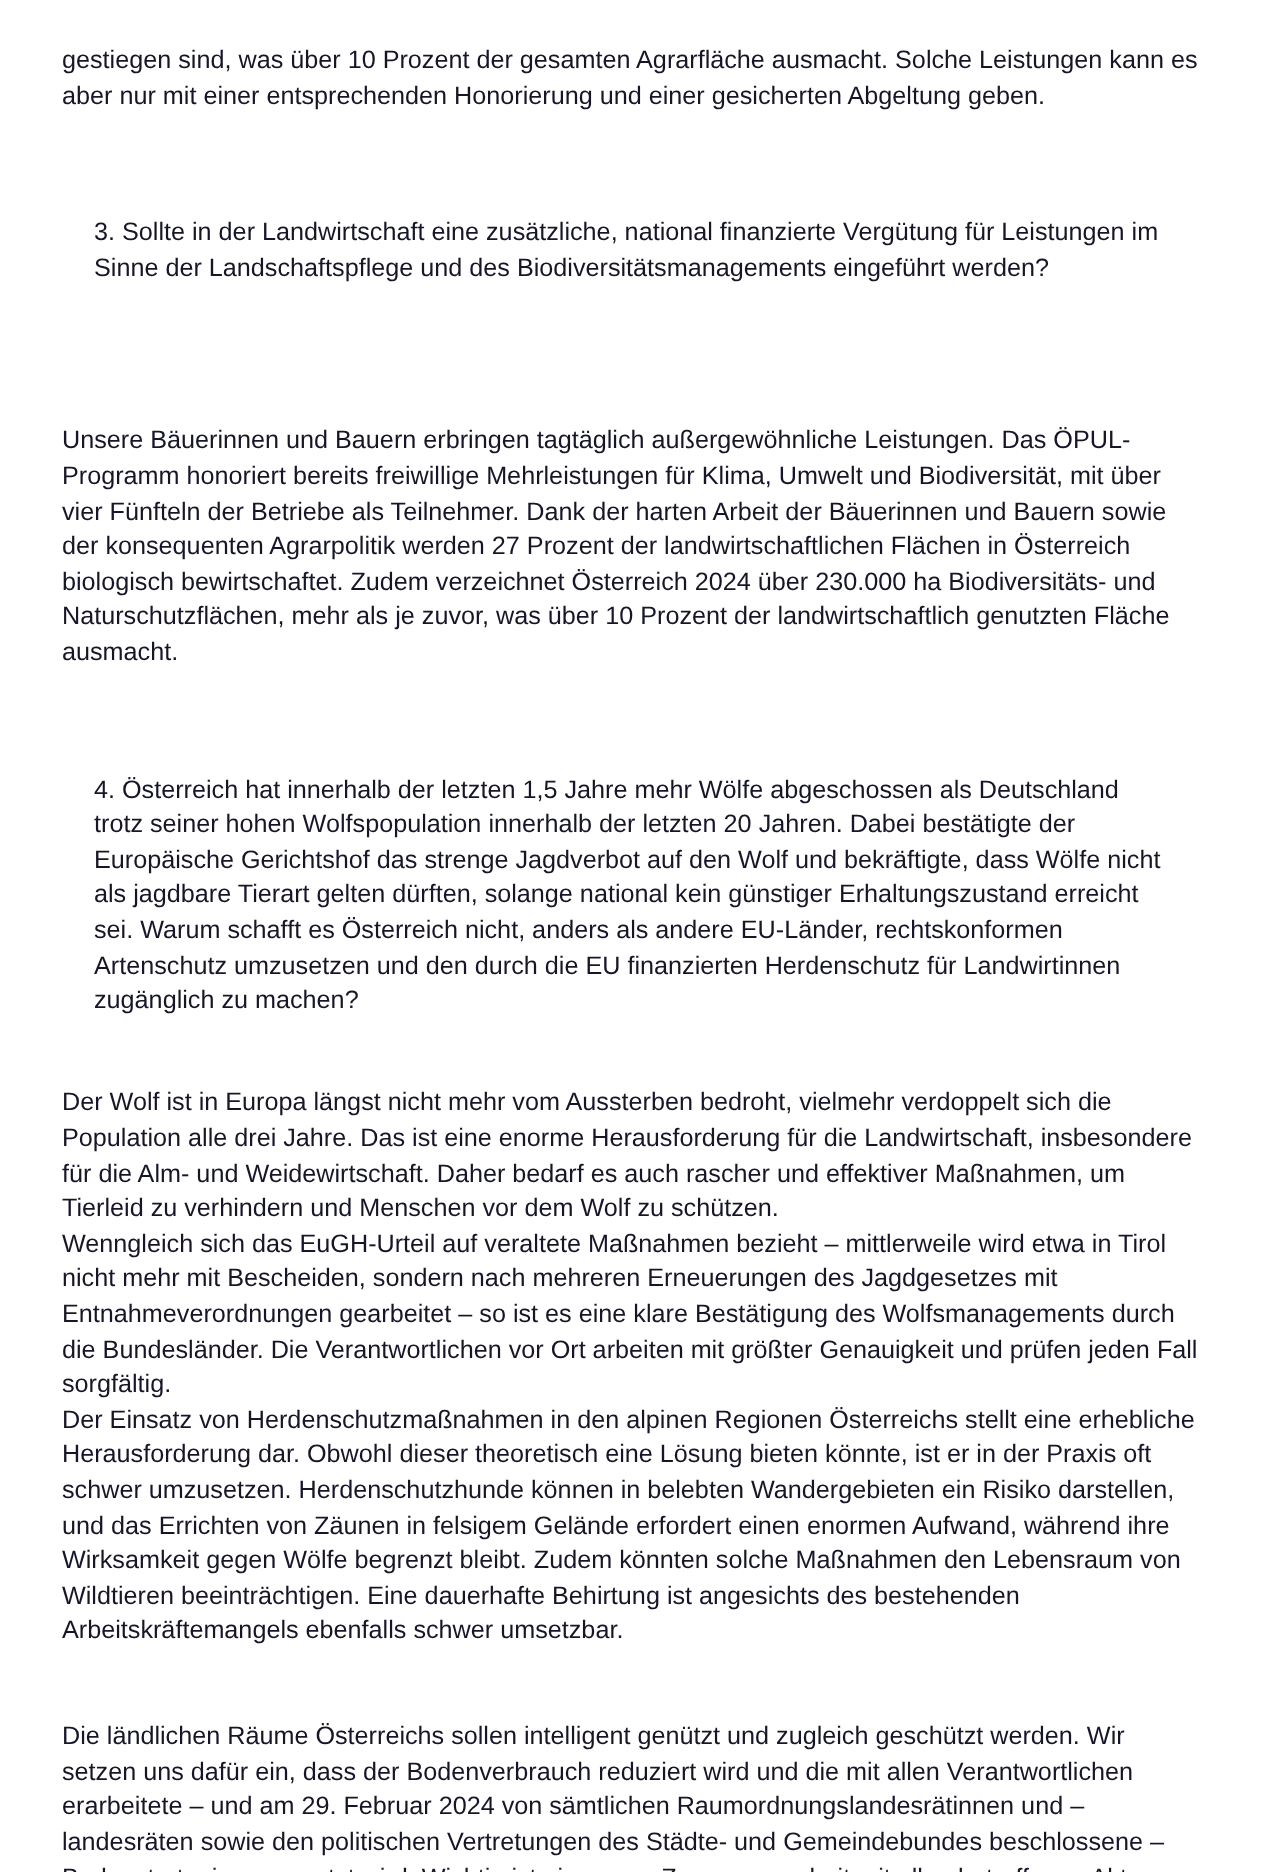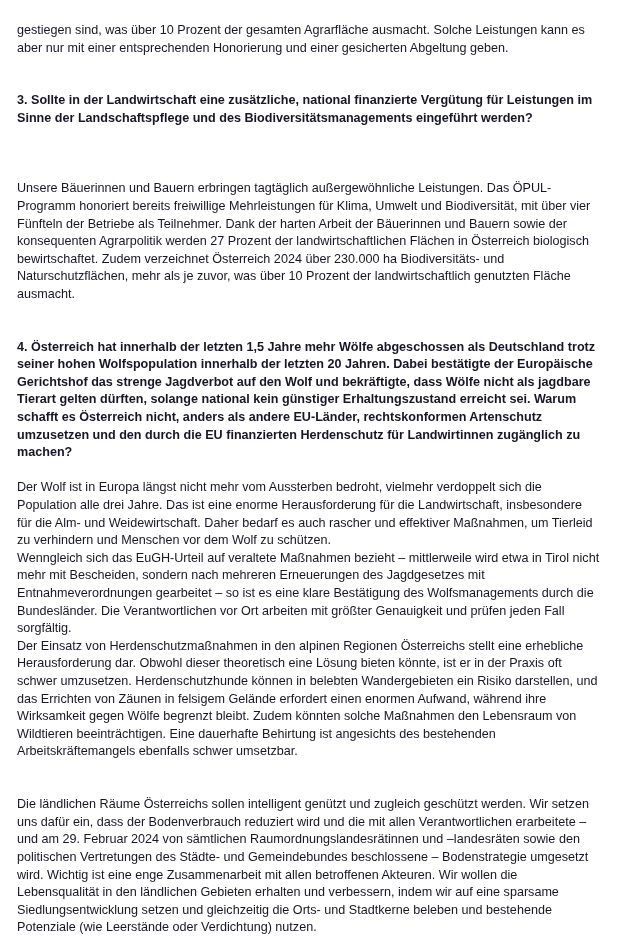--- a/index.html
+++ b/index.html
@@ -13,36 +13,36 @@
     overflow: hidden;
     font-family: "Liberation Sans", sans-serif;
     color: #161628;
   }
   .page {
     position: relative;
     width: 640px;
     height: 936px;
     background: #ffffff;
     box-sizing: border-box;
-    padding: 22px 40px 0 17px;
+    padding: 22px 40px 0 31px;
   }
   .doc-body {
     font-size: 12.6px;
     line-height: 17.6px;
     text-align: left;
   }
   p {
     margin: 0;
   }
   .para {
     margin: 0 0 0 0;
   }
   .question {
-    font-weight: bold;
-    margin: 0;
+    font-weight: normal;
+    margin: 16px;
   }
   
   .gap-1 { height: 17.6px; }
   .gap-2 { height: 35.2px; }
   .gap-3 { height: 52.8px; }
 </style>
 </head>
 <body>
 
 <div class="page">

